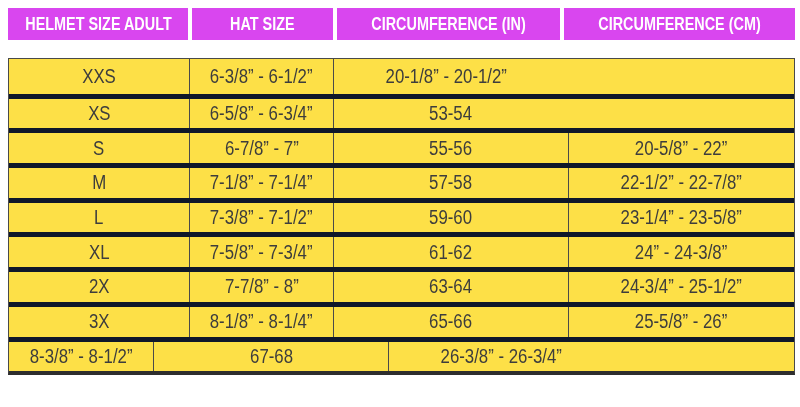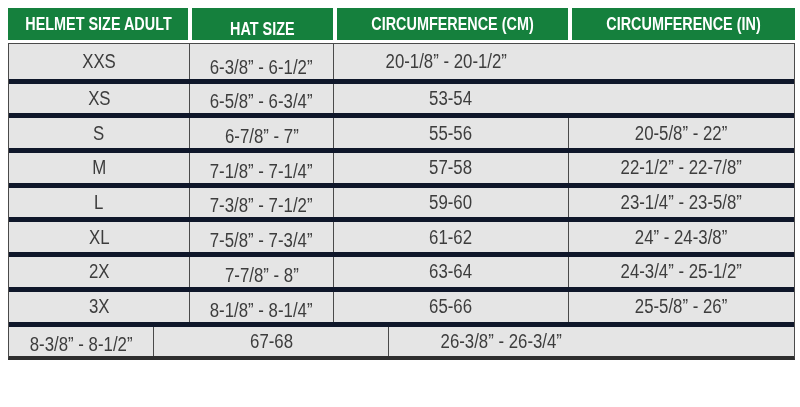--- a/index.html
+++ b/index.html
@@ -13,85 +13,85 @@
     position: absolute;
     left: 8px; top: 8px;
     width: 787px;
   }
   
   .thead {
     display: flex;
     height: 32px;
   }
   .th {
-    background: #15803d;
+    background: #d946ef;
     color: #ffffff;
     display: flex;
     align-items: center;
     justify-content: center;
     font-weight: bold;
     font-size: 18px;
     overflow: hidden;
     white-space: nowrap;
   }
   .th + .th { border-left: 4px solid #ffffff; }
   
   .cond {
     display: inline-block;
     transform: scaleX(0.80);
     transform-origin: center;
     white-space: nowrap;
     letter-spacing: 0px;
   }
   .tbody {
-    margin-top: 3px;
+    margin-top: 18px;
     border: 1px solid #4a4a4a;
     border-bottom: 4px solid #2e2e2e;
-    background: #e5e5e5;
+    background: #fde047;
   }
   .trow {
     display: flex;
     height: 34.7px;
   }
   .trow + .trow { border-top: 5px solid #0f172a; }
   .td {
     display: flex;
     align-items: center;
     justify-content: center;
     color: #3d3d3d;
     font-size: 20px;
     font-weight: 400;
     overflow: hidden;
     white-space: nowrap;
   }
   .td + .td { border-left: 1px solid #4a4a4a; }
   .td .cond { transform: scaleX(0.84); }
   
   .c1 { width: 22.9%; }
-  .c2 { width: 18.4%; align-items: flex-end; }
+  .c2 { width: 18.4%; }
   .c3 { width: 29.9%; }
   .c4 { width: 28.8%; }
 </style>
 </head>
 <body>
 
 <div class="table-wrap">
   <div class="thead">
     <div class="th c1">
       <span class="cond">HELMET SIZE ADULT</span>
     </div>
     <div class="th c2">
       <span class="cond">HAT SIZE</span>
     </div>
+    <div class="th c4">
+      <span class="cond">CIRCUMFERENCE (IN)</span>
+    </div>
     <div class="th c3">
       <span class="cond">CIRCUMFERENCE (CM)</span>
     </div>
-    <div class="th c4">
-      <span class="cond">CIRCUMFERENCE (IN)</span>
-    </div>
   </div>
 
   <div class="tbody" id="tbody">
     <div class="trow">
       <div class="td c1">
         <span class="cond">XXS</span>
       </div>
       <div class="td c2">
         <span class="cond">6-3/8” - 6-1/2”</span>
       </div>

